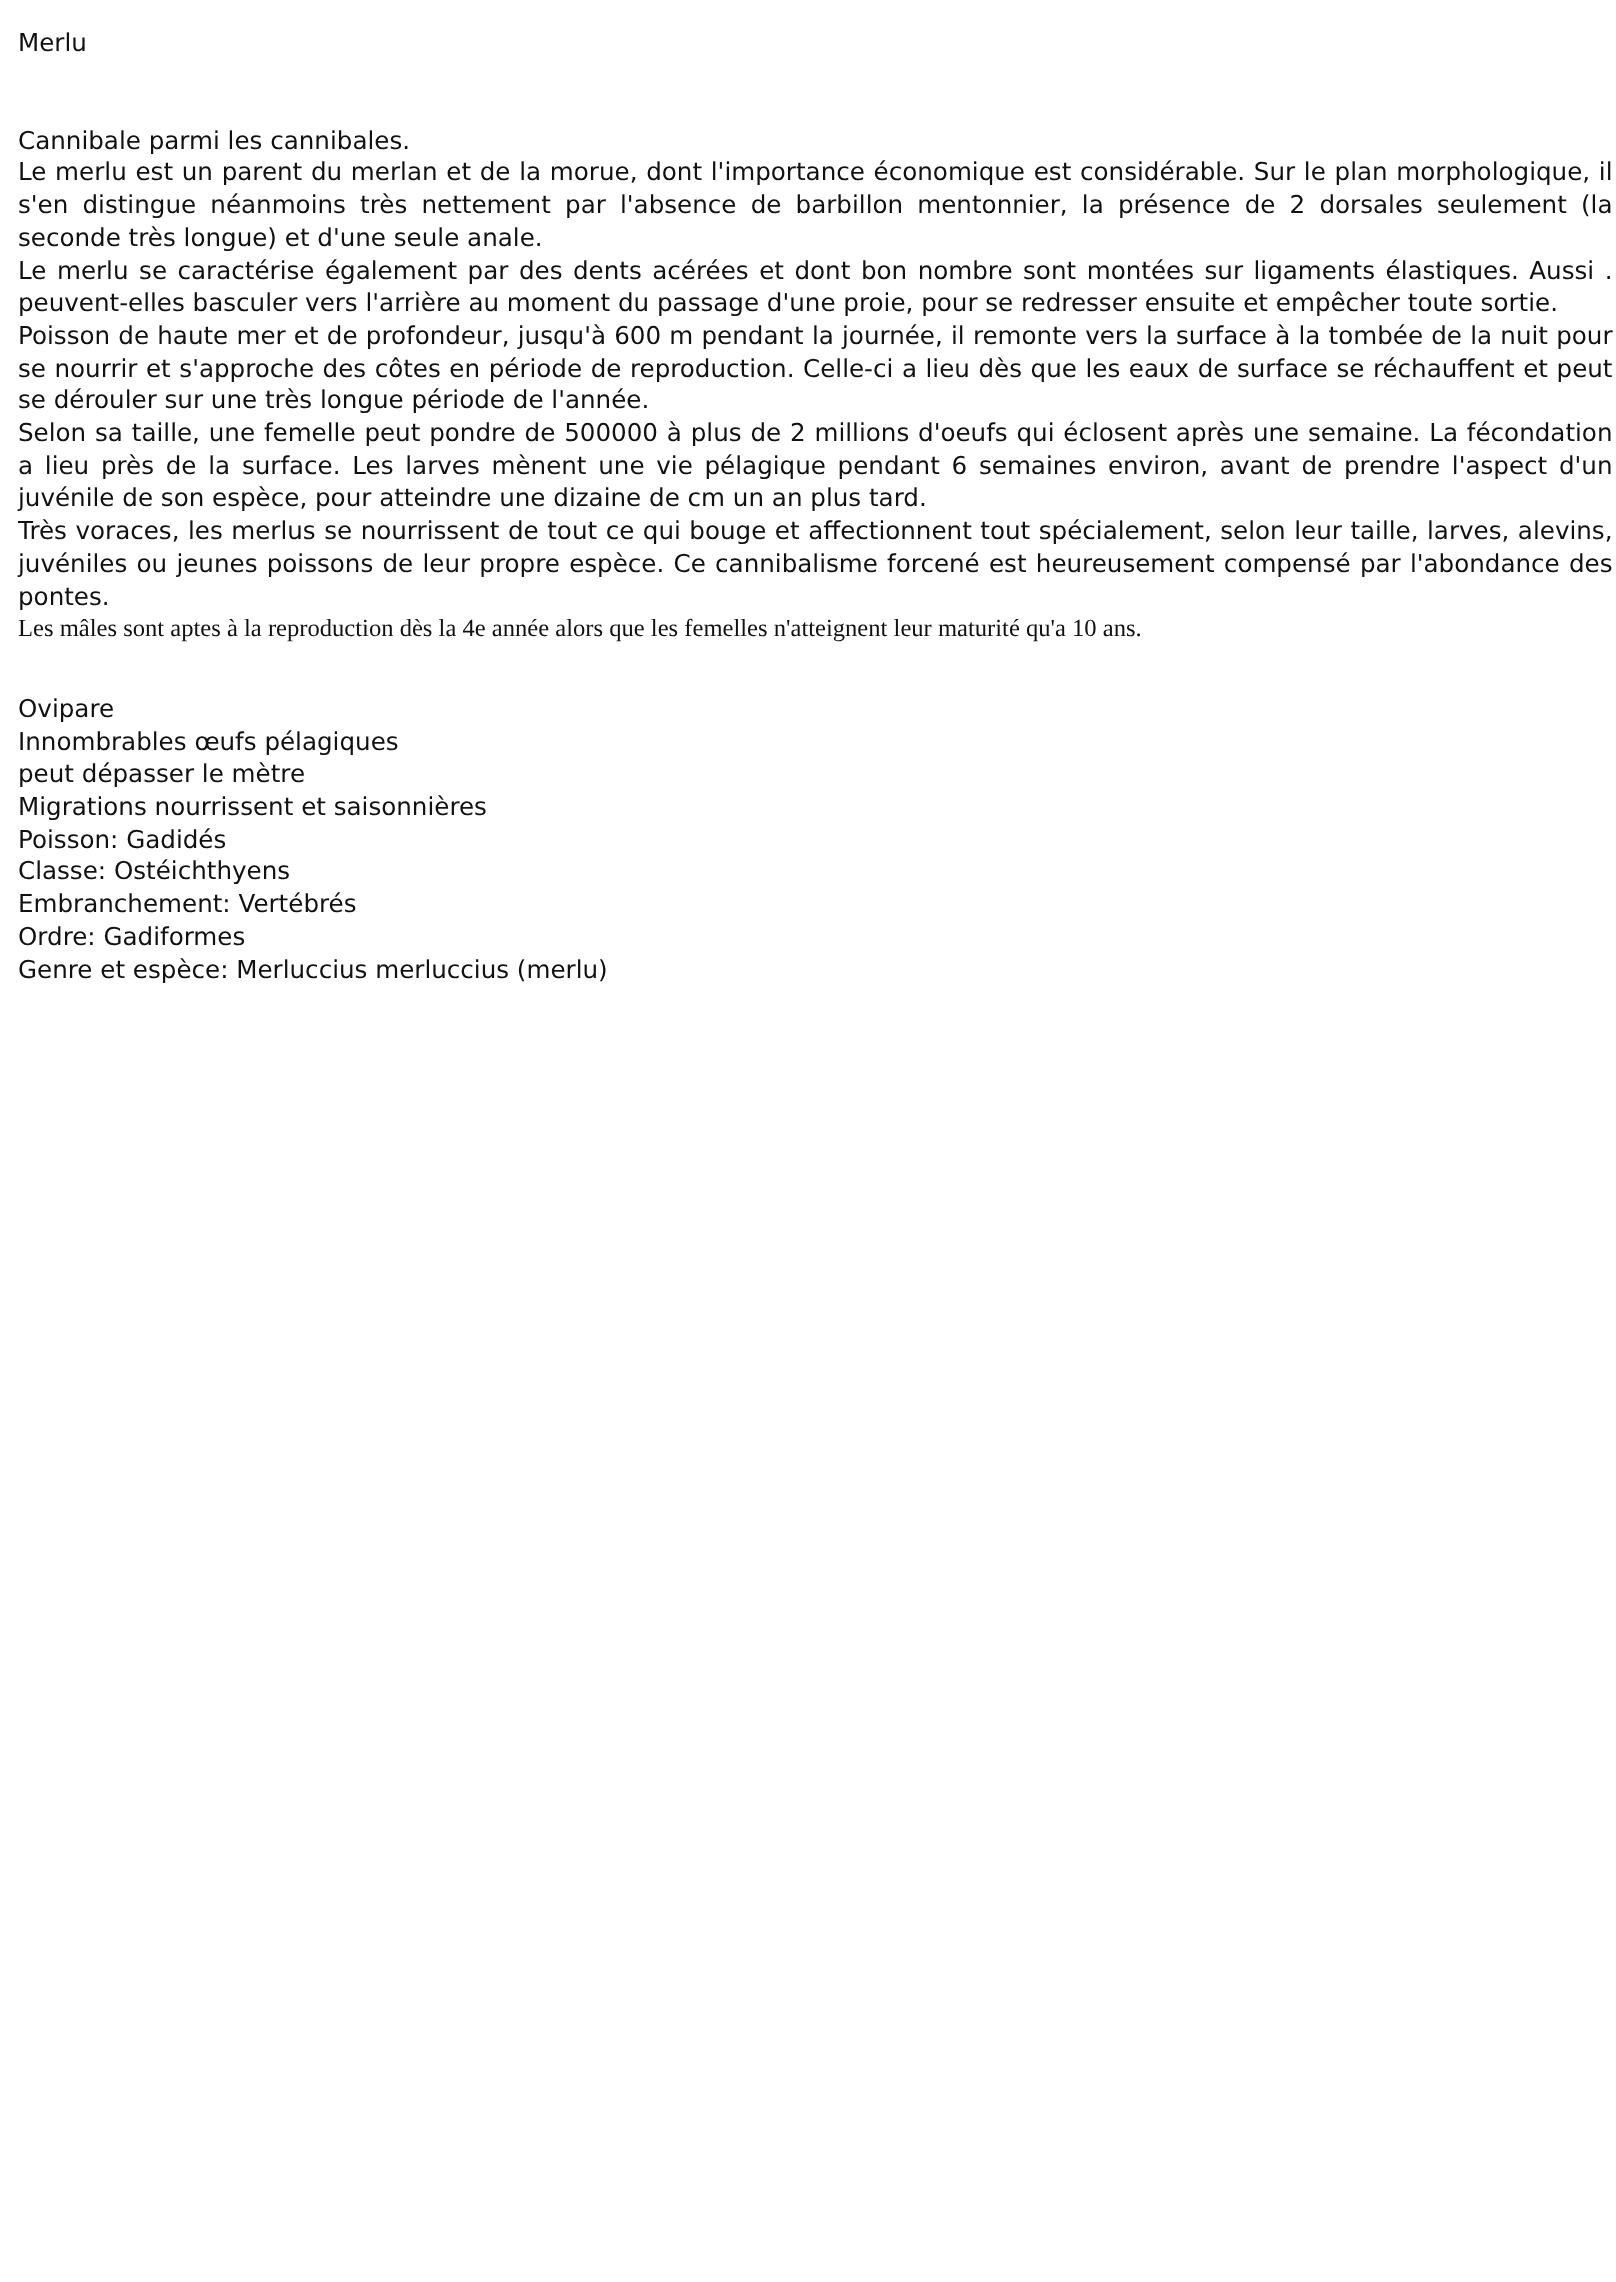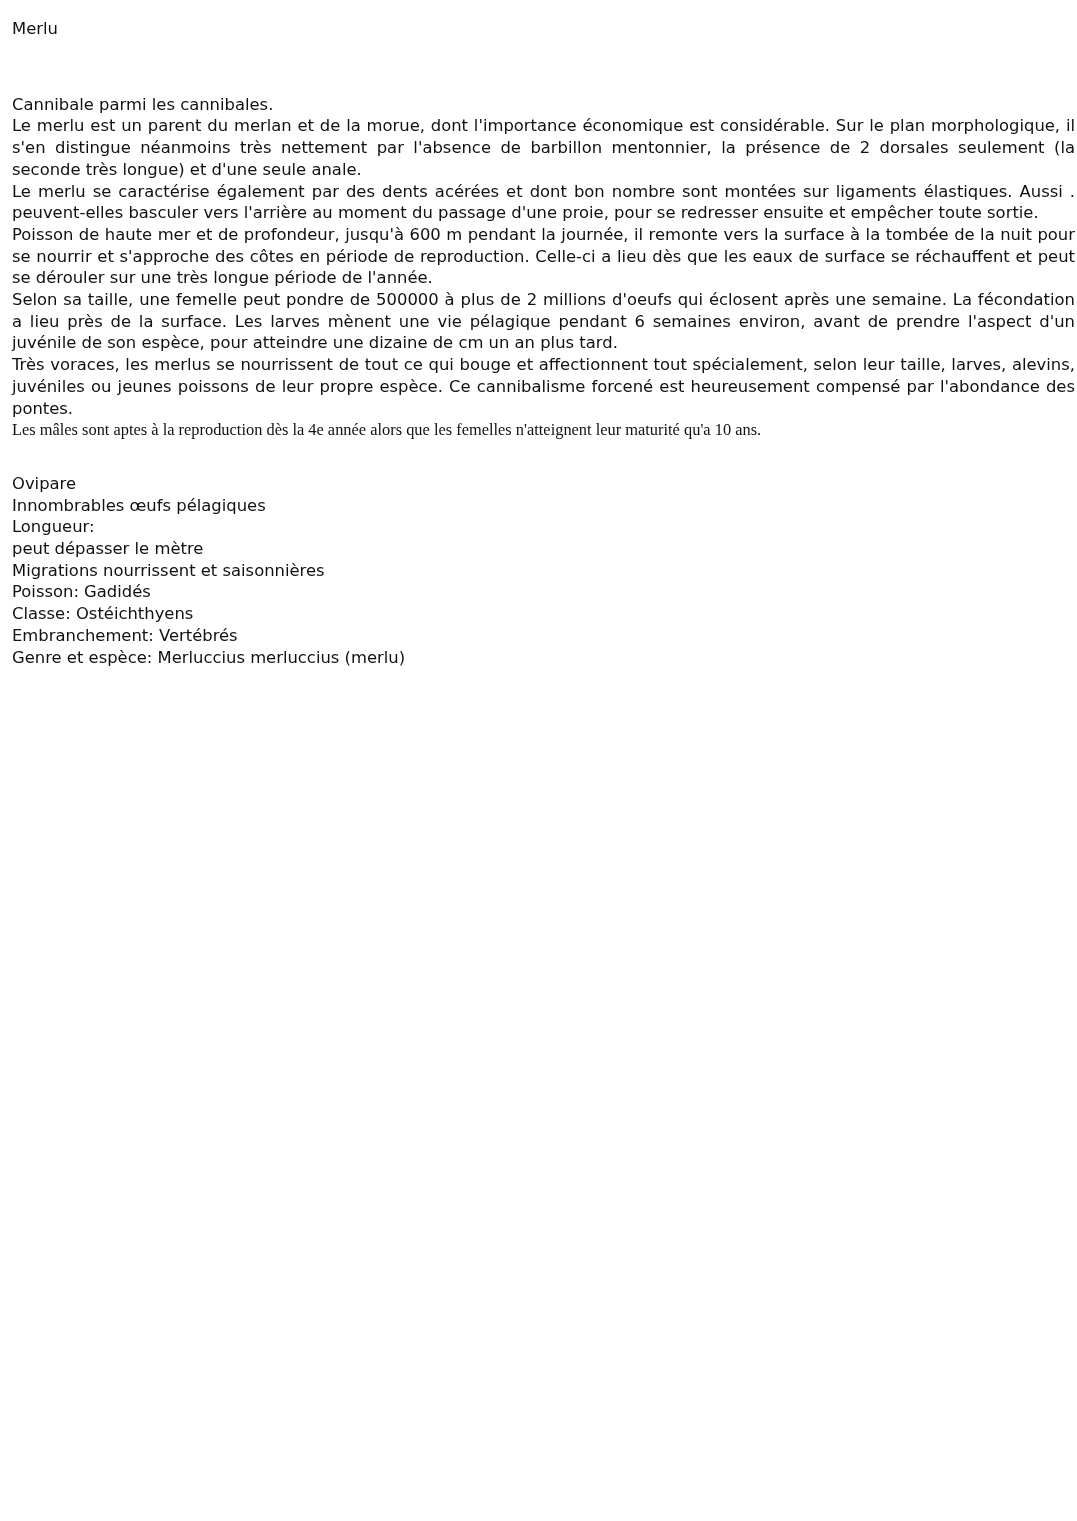--- a/index.html
+++ b/index.html
@@ -7,21 +7,21 @@
       width: 1077px;
       height: 1521px;
       overflow: hidden;
       font-family: "DejaVu Sans", sans-serif;
       font-size: 16.4px;
       line-height: 21.7px;
       color: #111111;
     }
     .page { position: relative; padding: 18px 2px 0 12px; }
     .title { margin: 0; font-weight: normal; font-size: 16.4px; line-height: 21.7px; }
-    .body-block { margin-top: 54px; }
+    .body-block { margin-top: 43px; }
     .para { margin: 0; text-align: justify; }
     .para.last { text-align: left; font-family: Liberation Serif, serif; }
     .facts { margin-top: 32px; }
     .fact { margin: 0; }
   </style>
 </head>
 <body>
 
 <div class="page">
   <p class="title">Merlu</p>
@@ -32,21 +32,21 @@
     <p class="para">Le merlu se caractérise également par des dents acérées et dont bon nombre sont montées sur ligaments élastiques. Aussi . peuvent-elles basculer vers l'arrière au moment du passage d'une proie, pour se redresser ensuite et empêcher toute sortie.</p>
     <p class="para">Poisson de haute mer et de profondeur, jusqu'à 600 m pendant la journée, il remonte vers la surface à la tombée de la nuit pour se nourrir et s'approche des côtes en période de reproduction. Celle-ci a lieu dès que les eaux de surface se réchauffent et peut se dérouler sur une très longue période de l'année.</p>
     <p class="para">Selon sa taille, une femelle peut pondre de 500000 à plus de 2 millions d'oeufs qui éclosent après une semaine. La fécondation a lieu près de la surface. Les larves mènent une vie pélagique pendant 6 semaines environ, avant de prendre l'aspect d'un juvénile de son espèce, pour atteindre une dizaine de cm un an plus tard.</p>
     <p class="para">Très voraces, les merlus se nourrissent de tout ce qui bouge et affectionnent tout spécialement, selon leur taille, larves, alevins, juvéniles ou jeunes poissons de leur propre espèce. Ce cannibalisme forcené est heureusement compensé par l'abondance des pontes.</p>
     <p class="para last">Les mâles sont aptes à la reproduction dès la 4e année alors que les femelles n'atteignent leur maturité qu'a 10 ans.</p>
   </div>
 
   <div class="facts">
     <p class="fact">Ovipare</p>
     <p class="fact">Innombrables œufs pélagiques</p>
-    <p class="fact">Longueur:</p>
     <p class="fact">peut dépasser le mètre</p>
     <p class="fact">Migrations nourrissent et saisonnières</p>
     <p class="fact">Poisson: Gadidés</p>
     <p class="fact">Classe: Ostéichthyens</p>
     <p class="fact">Embranchement: Vertébrés</p>
+    <p class="fact">Ordre: Gadiformes</p>
     <p class="fact">Genre et espèce: Merluccius merluccius (merlu)</p>
   </div>
 </div>
 
 </body></html>

